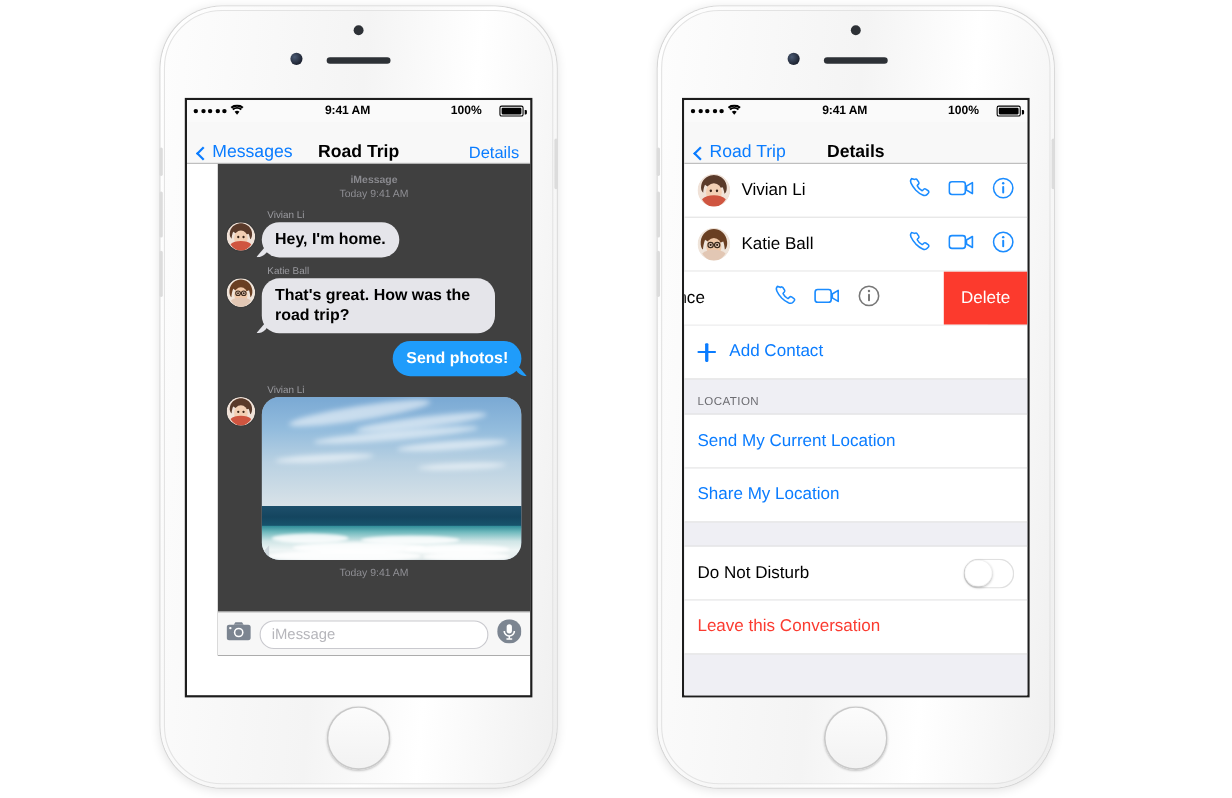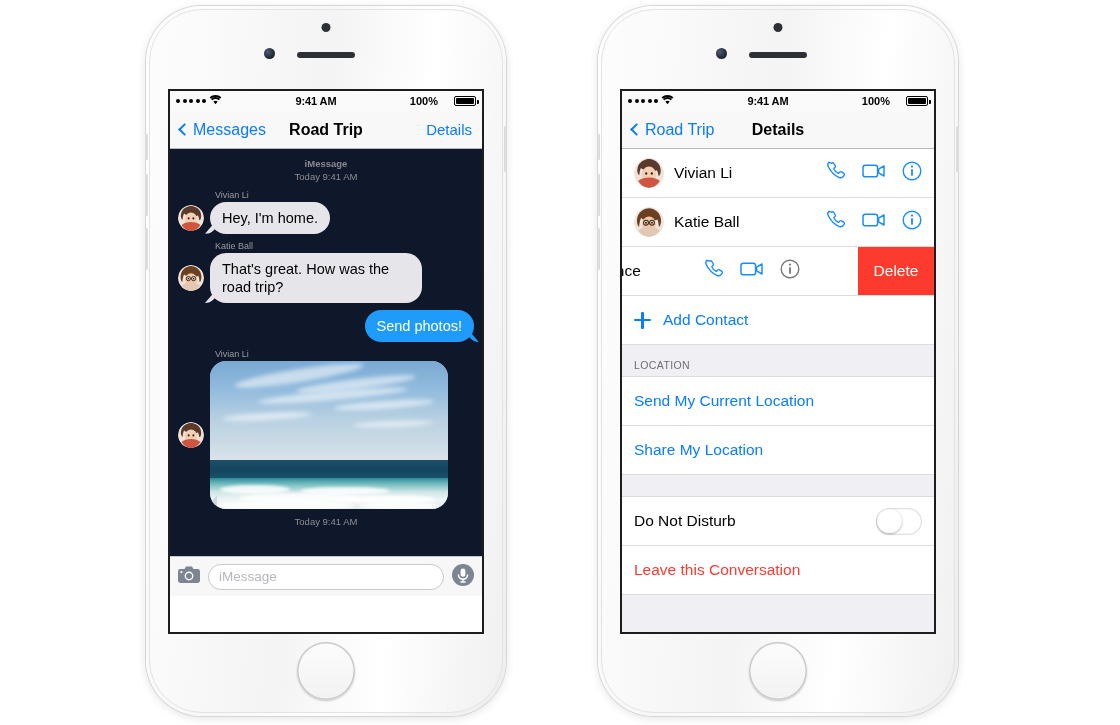--- a/index.html
+++ b/index.html
@@ -87,21 +87,21 @@
   .batt::after {
     content: ""; position: absolute; right: -4px; top: 3px;
     width: 2px; height: 4px; background: #000; border-radius: 0 1px 1px 0;
   }
   .batt i { display: block; height: 100%; background: #000; border-radius: 1px; }
 
   
   .navbar {
     height: 38px; background: #f8f8f8;
     border-bottom: 1px solid #b8b8b8;
-    display: flex; align-items: center; position: relative;
+    display: flex; align-items: flex-end; position: relative;
     padding: 0 10px;
     gap: 36px;
   }
   .nav-back {
     display: flex; align-items: center; gap: 3px;
     color: #0a7cff; font-size: 16px; cursor: pointer;
   }
   .chev {
     width: 9px; height: 9px; border-left: 2.6px solid #0a7cff;
     border-bottom: 2.6px solid #0a7cff; transform: rotate(45deg);
@@ -112,31 +112,31 @@
     font-size: 16px; font-weight: bold; color: #000;
     pointer-events: none;
   }
   .nav-right {
     margin-left: auto; color: #0a7cff; font-size: 15px; cursor: pointer;
   }
 
   
   .convo {
     position: relative; height: calc(545px - 20px - 38px - 40px);
-    background: #0f172a; padding: 6px 0 0 0; overflow: hidden;
+    background: #404040; padding: 6px 0 0 0; overflow: hidden; margin-left: 28px;
   }
   .sys-stamp {
     text-align: center; font-size: 9.5px; color: #8e8e93;
     line-height: 1.35; margin: 3px 0 6px;
   }
   .sys-stamp .ln1 { font-weight: bold; color: #8a8a8f; }
   .sender {
     font-size: 9px; color: #9a9a9f; margin: 0 0 2px 45px;
   }
-  .row { display: flex; align-items: center; padding: 0 8px; margin-bottom: 7px; }
+  .row { display: flex; align-items: flex-start; padding: 0 8px; margin-bottom: 7px; font-weight: bold; }
   .row.out { justify-content: flex-end; }
   .avatar {
     width: 26px; height: 26px; border-radius: 50%;
     flex: 0 0 26px; margin-right: 6px; overflow: hidden;
     box-shadow: 0 0 0 1px rgba(0,0,0,.06);
   }
   .bubble {
     position: relative; max-width: 212px;
     padding: 7px 12px; border-radius: 16px;
     font-size: 14.5px; line-height: 1.25;

